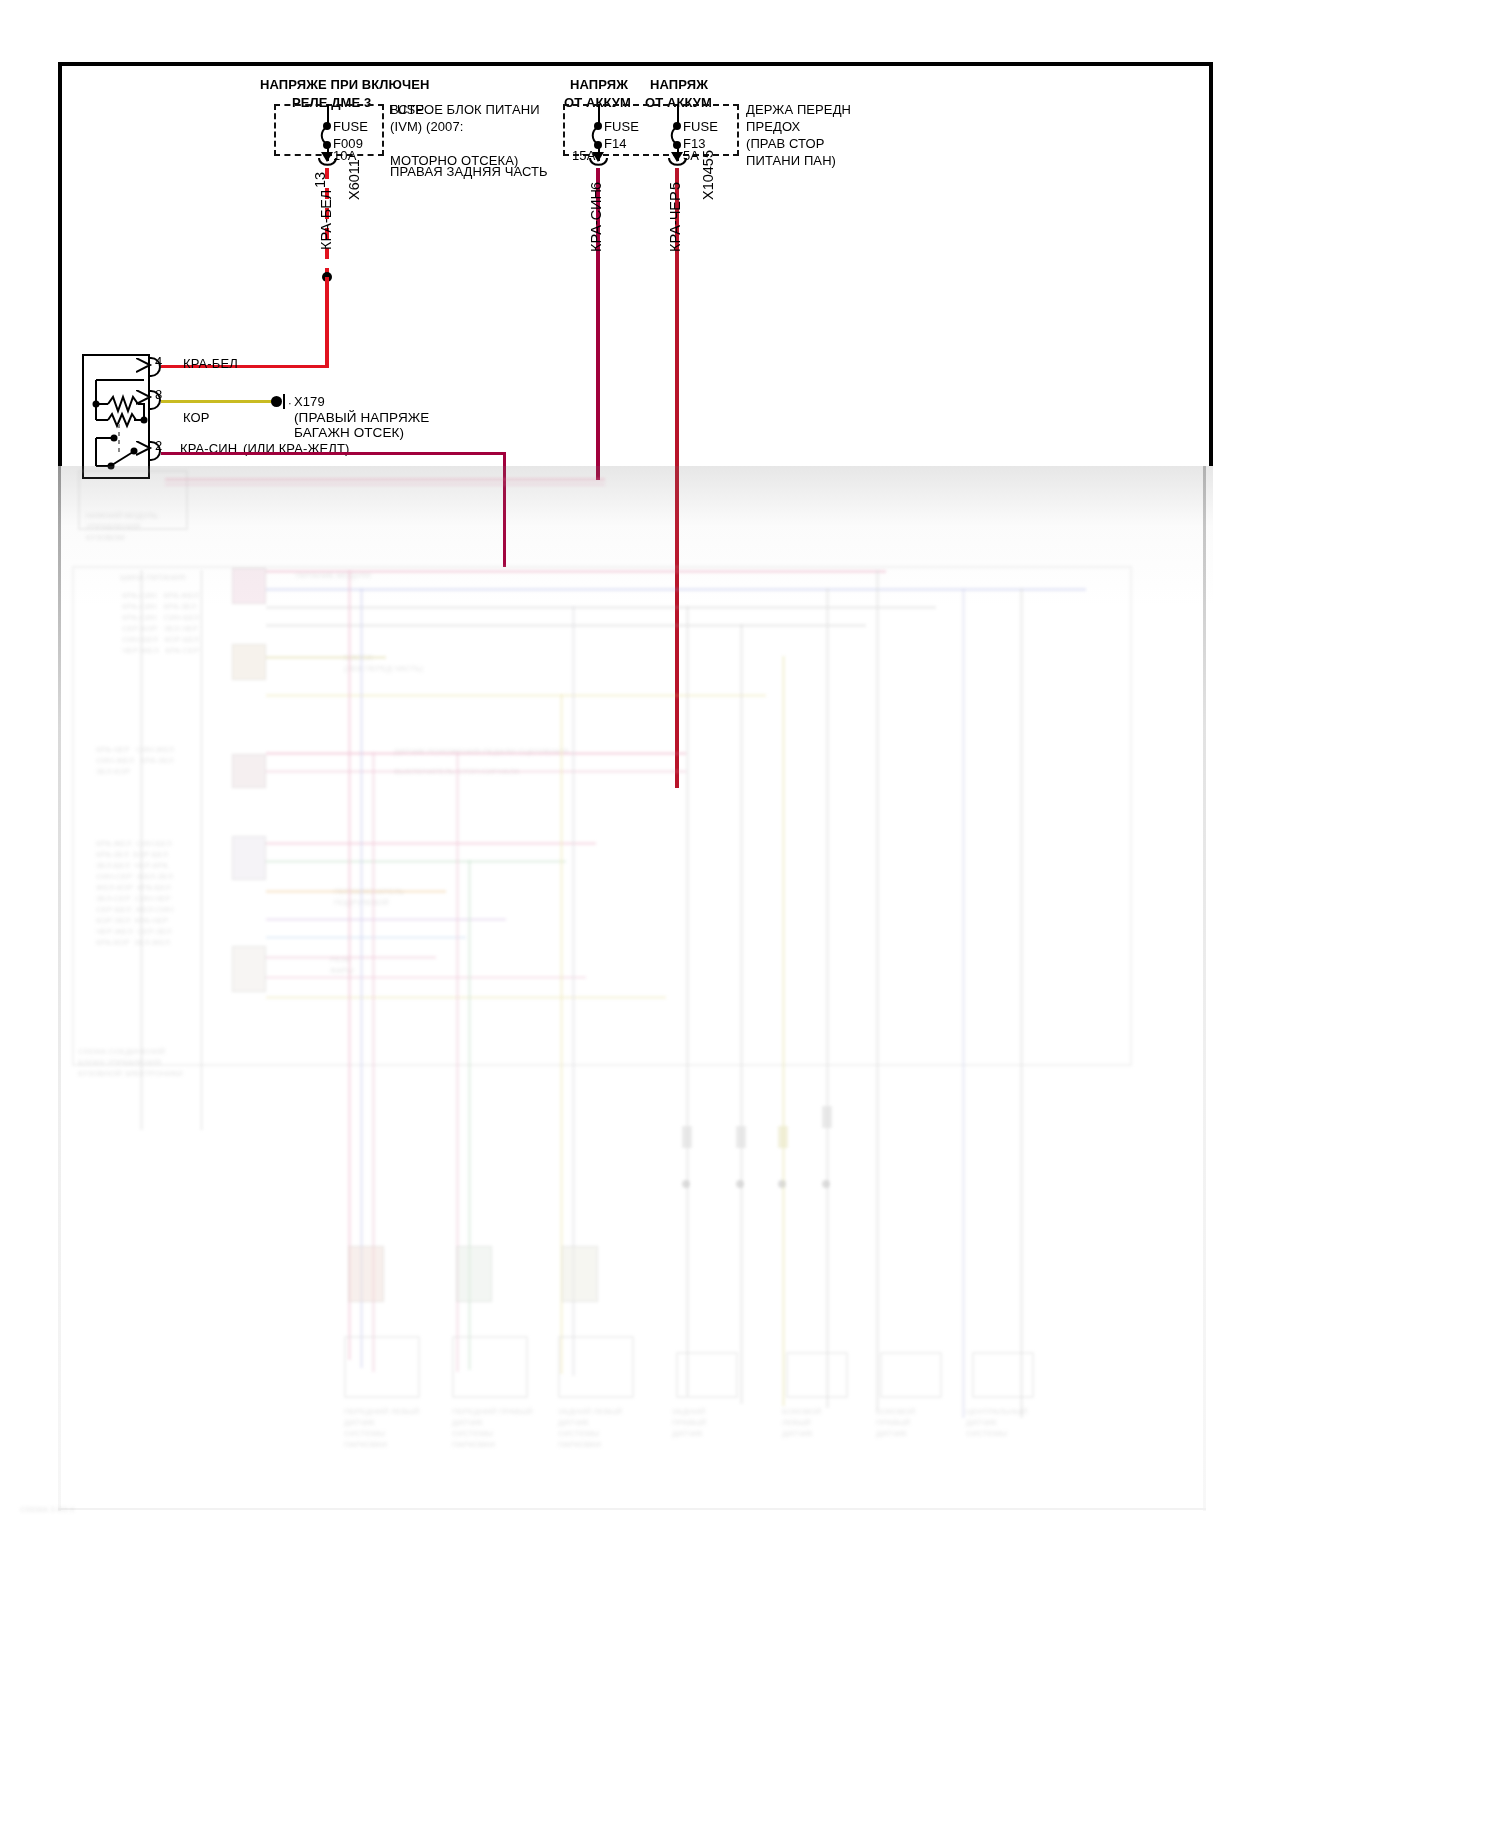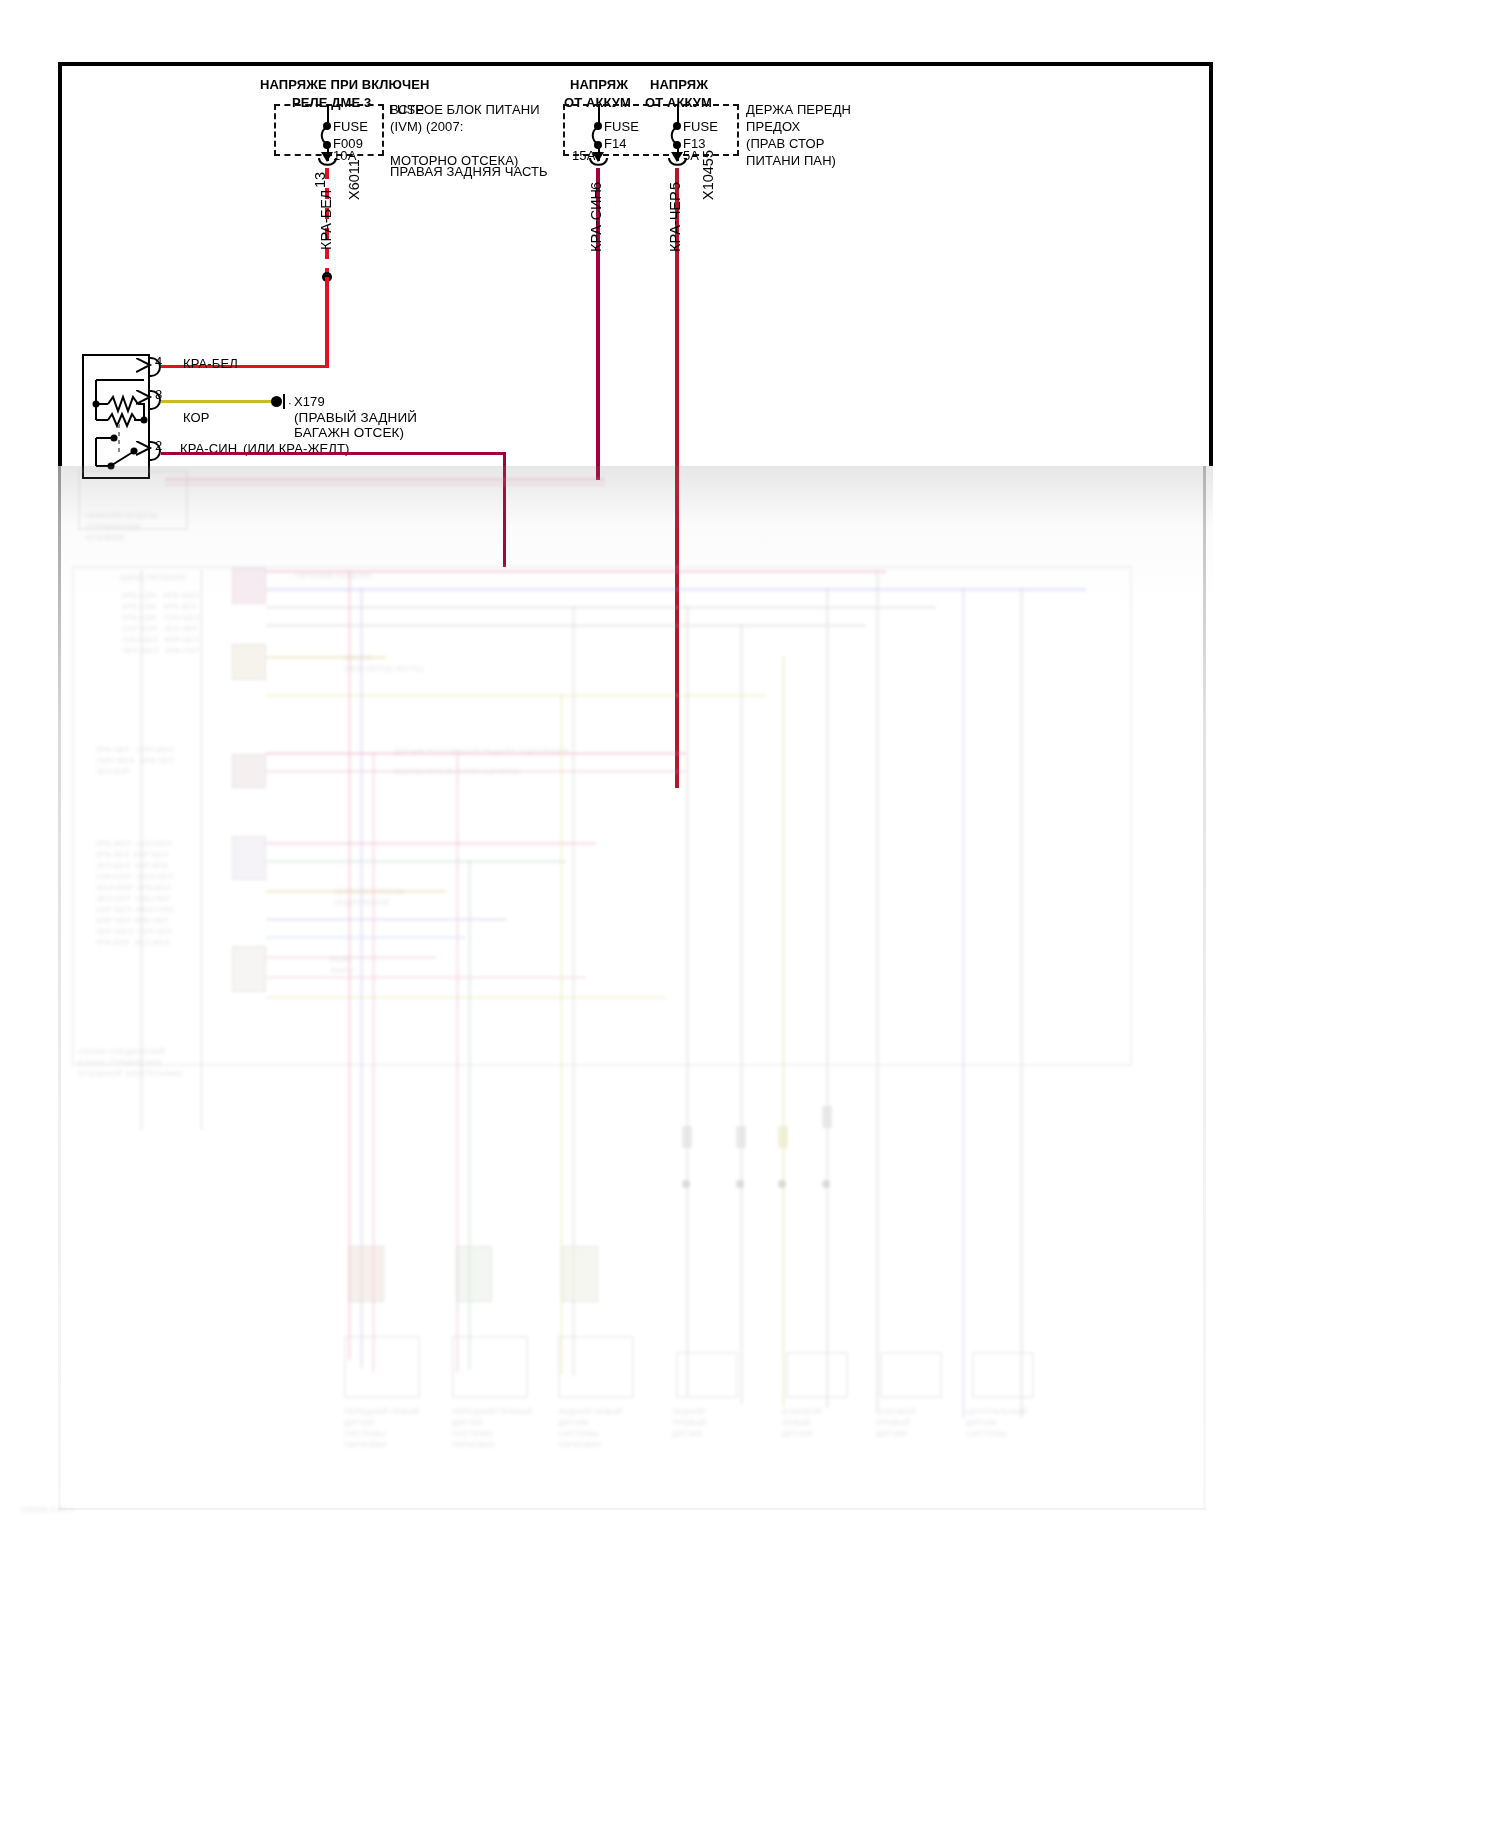--- a/index.html
+++ b/index.html
@@ -190,21 +190,21 @@
   </svg>
   <div class="pin" style="left:150px;top:390px;"></div>
   <div class="txt" style="left:155px;top:386px;font-size:13px;">8</div>
   <div class="wire olive" style="left:161px;top:400px;width:113px;height:3px;"></div>
   <div class="txt" style="left:183px;top:389px;margin-top:20px;">КОР</div>
 
   <div class="dot" style="left:271px;top:396px;width:11px;height:11px;"></div>
   <div class="vline" style="left:283px;top:394px;height:15px;"></div>
   <div class="txt" style="left:288px;top:395px;font-size:11px;">·</div>
   <div class="txt" style="left:294px;top:393px;">X179</div>
-  <div class="txt" style="left:294px;top:409px;font-size:13.5px;">(ПРАВЫЙ ЗАДНИЙ</div>
+  <div class="txt" style="left:294px;top:409px;font-size:13.5px;">(ПРАВЫЙ НАПРЯЖЕ</div>
   <div class="txt" style="left:294px;top:424px;font-size:13.5px;">БАГАЖН ОТСЕК)</div>
 
   <svg style="position:absolute;left:136px;top:441px;" width="18" height="16">
     <path d="M0 0 L14 7 L0 14" stroke="#000" stroke-width="2" fill="none"></path>
   </svg>
   <div class="pin" style="left:150px;top:441px;"></div>
   <div class="txt" style="left:155px;top:437px;font-size:13px;">2</div>
   <div class="txt" style="left:180px;top:440px;">КРА-СИН</div>
   <div class="txt" style="left:243px;top:440px;">(ИЛИ КРА-ЖЕЛТ)</div>
 

